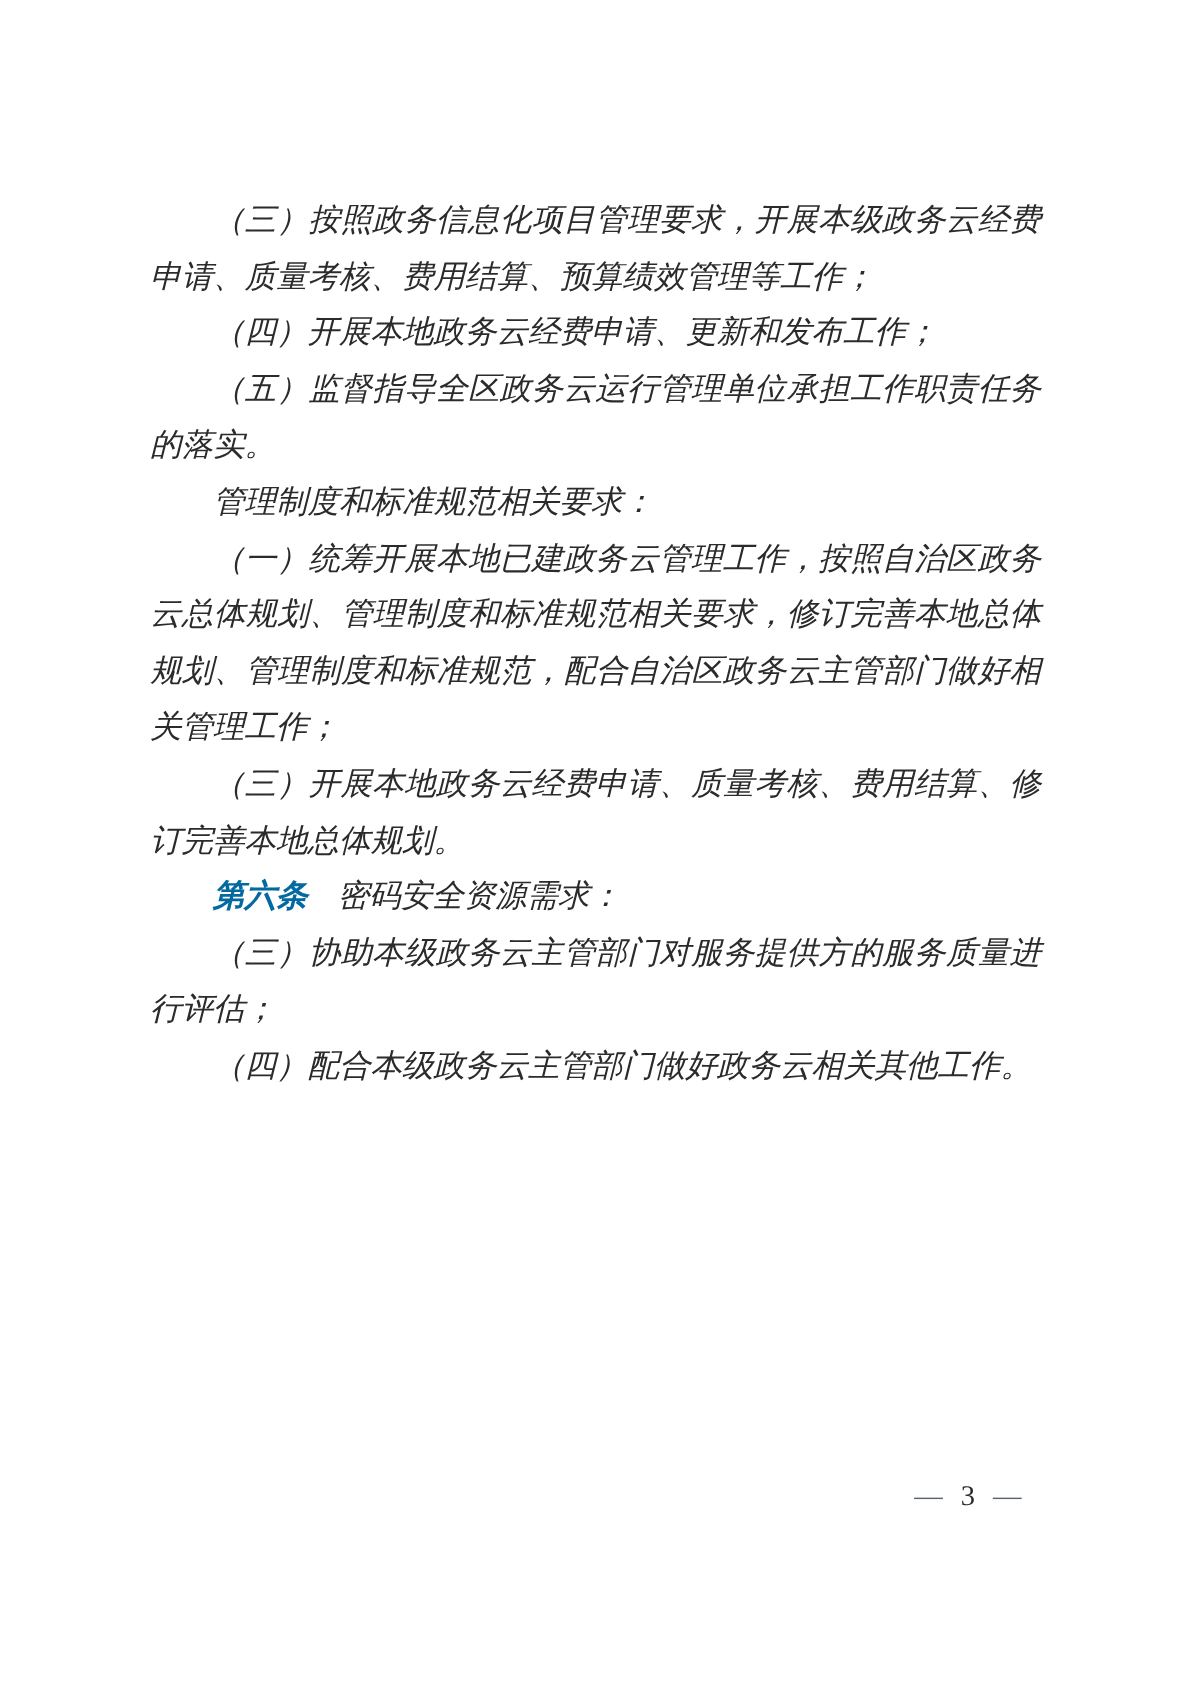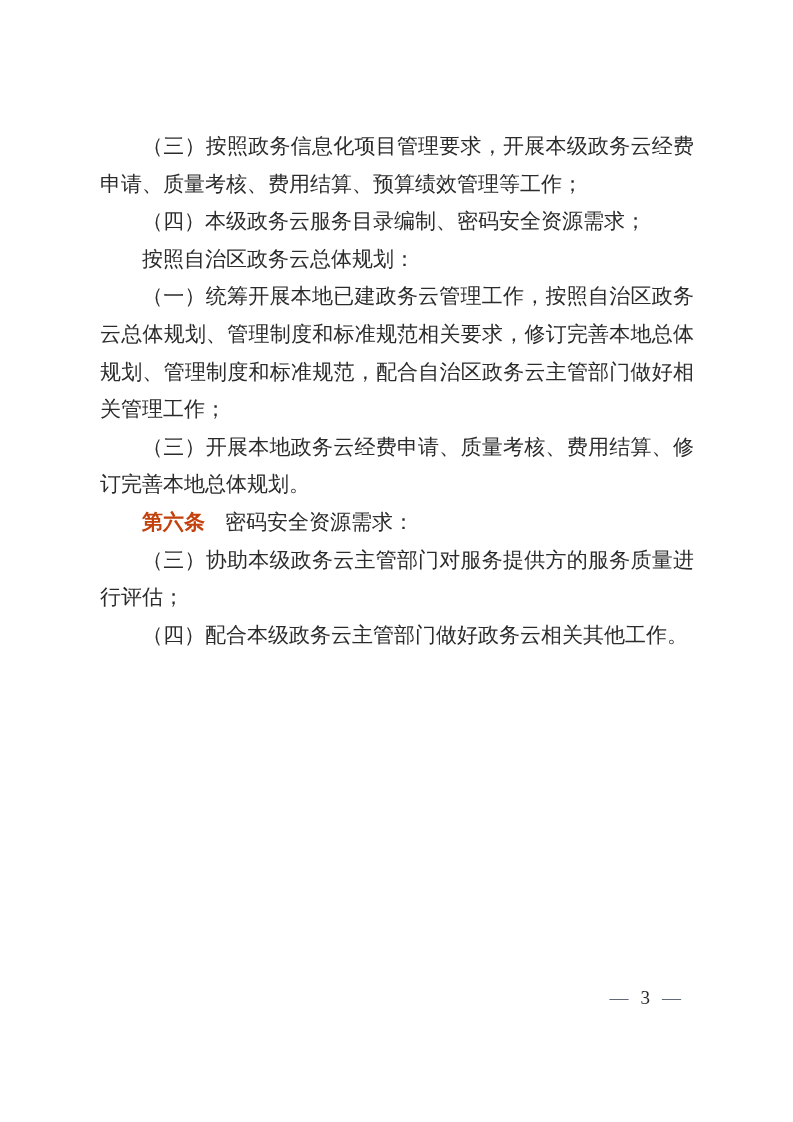--- a/index.html
+++ b/index.html
@@ -19,29 +19,30 @@
   .text-block {
     position: absolute;
     left: 100px;
     top: 128px;
     width: 594px;
     font-size: 21px;
     line-height: 37.6px;
     color: #2b2b2b;
     text-align: justify;
     text-justify: inter-character;
+    font-style: italic;
   }
   .para {
     text-indent: 2em;
     margin: 0;
   }
   .article-label {
     font-weight: 700;
     margin-right: 0.95em;
-    color: #c2410c;
+    color: #0369a1;
     margin-top: 29px;
   }
   .footer {
     position: absolute;
     top: 987px;
     right: 112px;
     display: flex;
     align-items: center;
     gap: 12px;
     font-size: 19px;
@@ -51,22 +52,23 @@
     color: #5a6470;
   }
 </style>
 </head>
 <body>
 
 <div class="page">
 
   <div class="text-block" id="paragraphs">
       <p class="para"><span>（三）按照政务信息化项目管理要求，开展本级政务云经费申请、质量考核、费用结算、预算绩效管理等工作；</span></p>
-      <p class="para"><span>（四）本级政务云服务目录编制、密码安全资源需求；</span></p>
-      <p class="para"><span>按照自治区政务云总体规划：</span></p>
+      <p class="para"><span>（四）开展本地政务云经费申请、更新和发布工作；</span></p>
+      <p class="para"><span>（五）监督指导全区政务云运行管理单位承担工作职责任务的落实。</span></p>
+      <p class="para"><span>管理制度和标准规范相关要求：</span></p>
       <p class="para"><span>（一）统筹开展本地已建政务云管理工作，按照自治区政务云总体规划、管理制度和标准规范相关要求，修订完善本地总体规划、管理制度和标准规范，配合自治区政务云主管部门做好相关管理工作；</span></p>
       <p class="para"><span>（三）开展本地政务云经费申请、质量考核、费用结算、修订完善本地总体规划。</span></p>
       <p class="para"><span class="article-label">第六条</span><span>密码安全资源需求：</span></p>
       <p class="para"><span>（三）协助本级政务云主管部门对服务提供方的服务质量进行评估；</span></p>
       <p class="para"><span>（四）配合本级政务云主管部门做好政务云相关其他工作。</span></p>
     </div>
 
   <div class="footer">
     <span class="dash">—</span>
     <span class="page-num">3</span>

